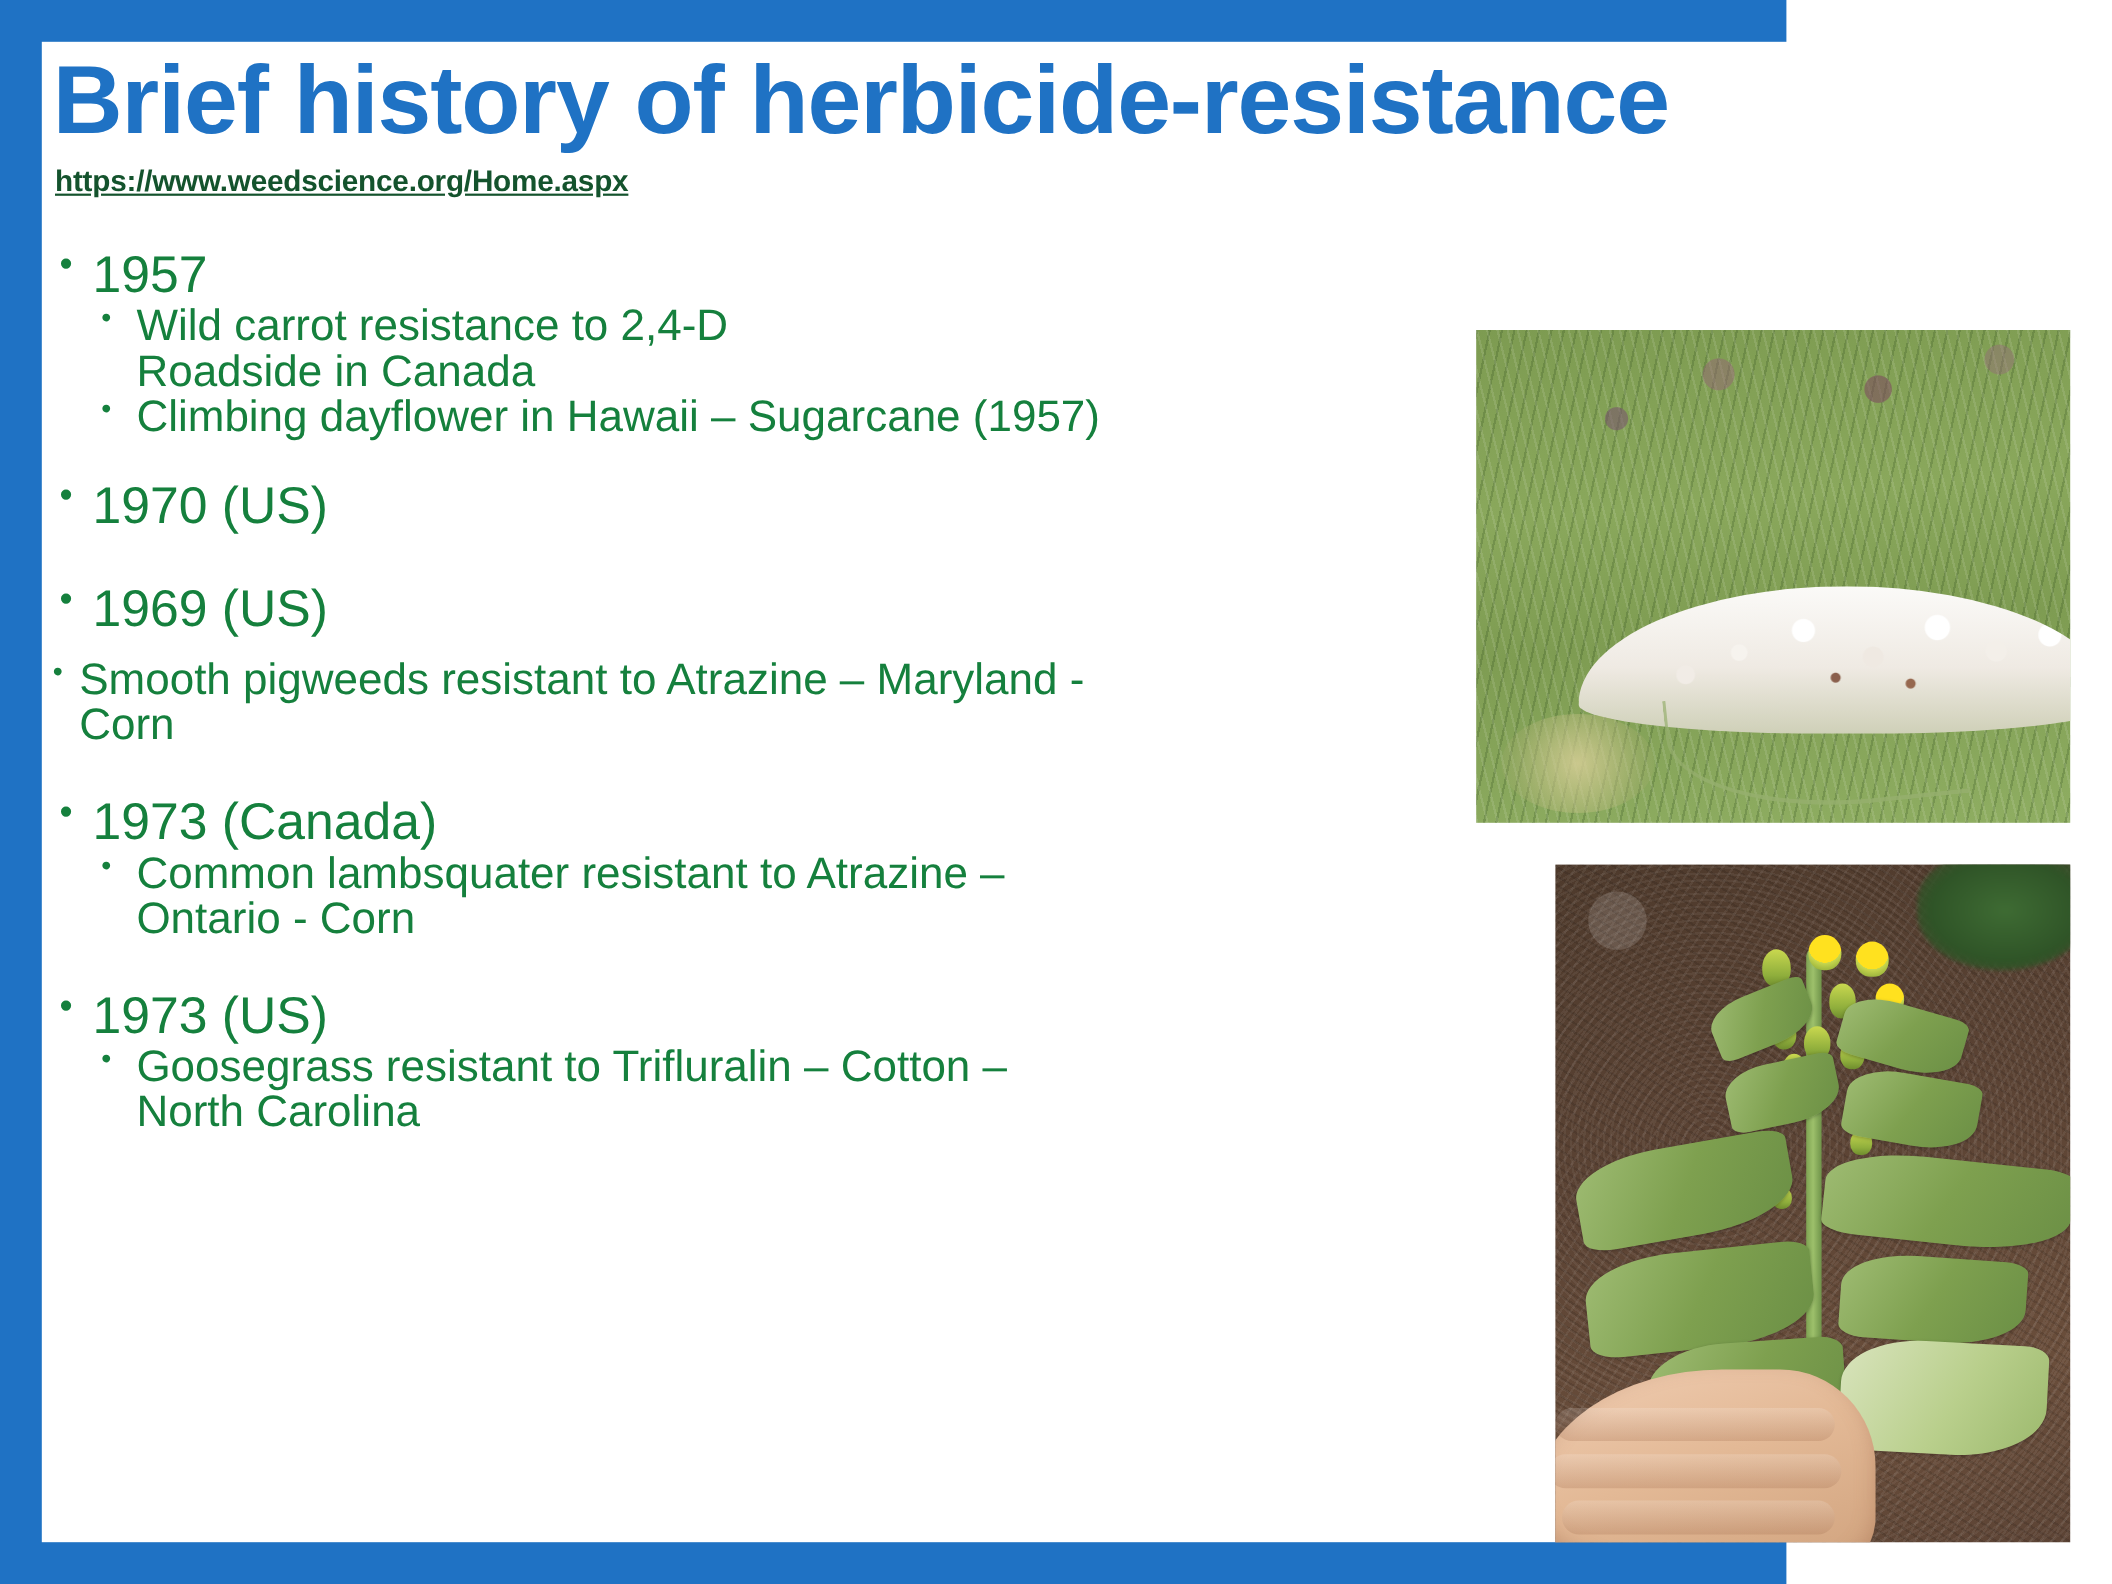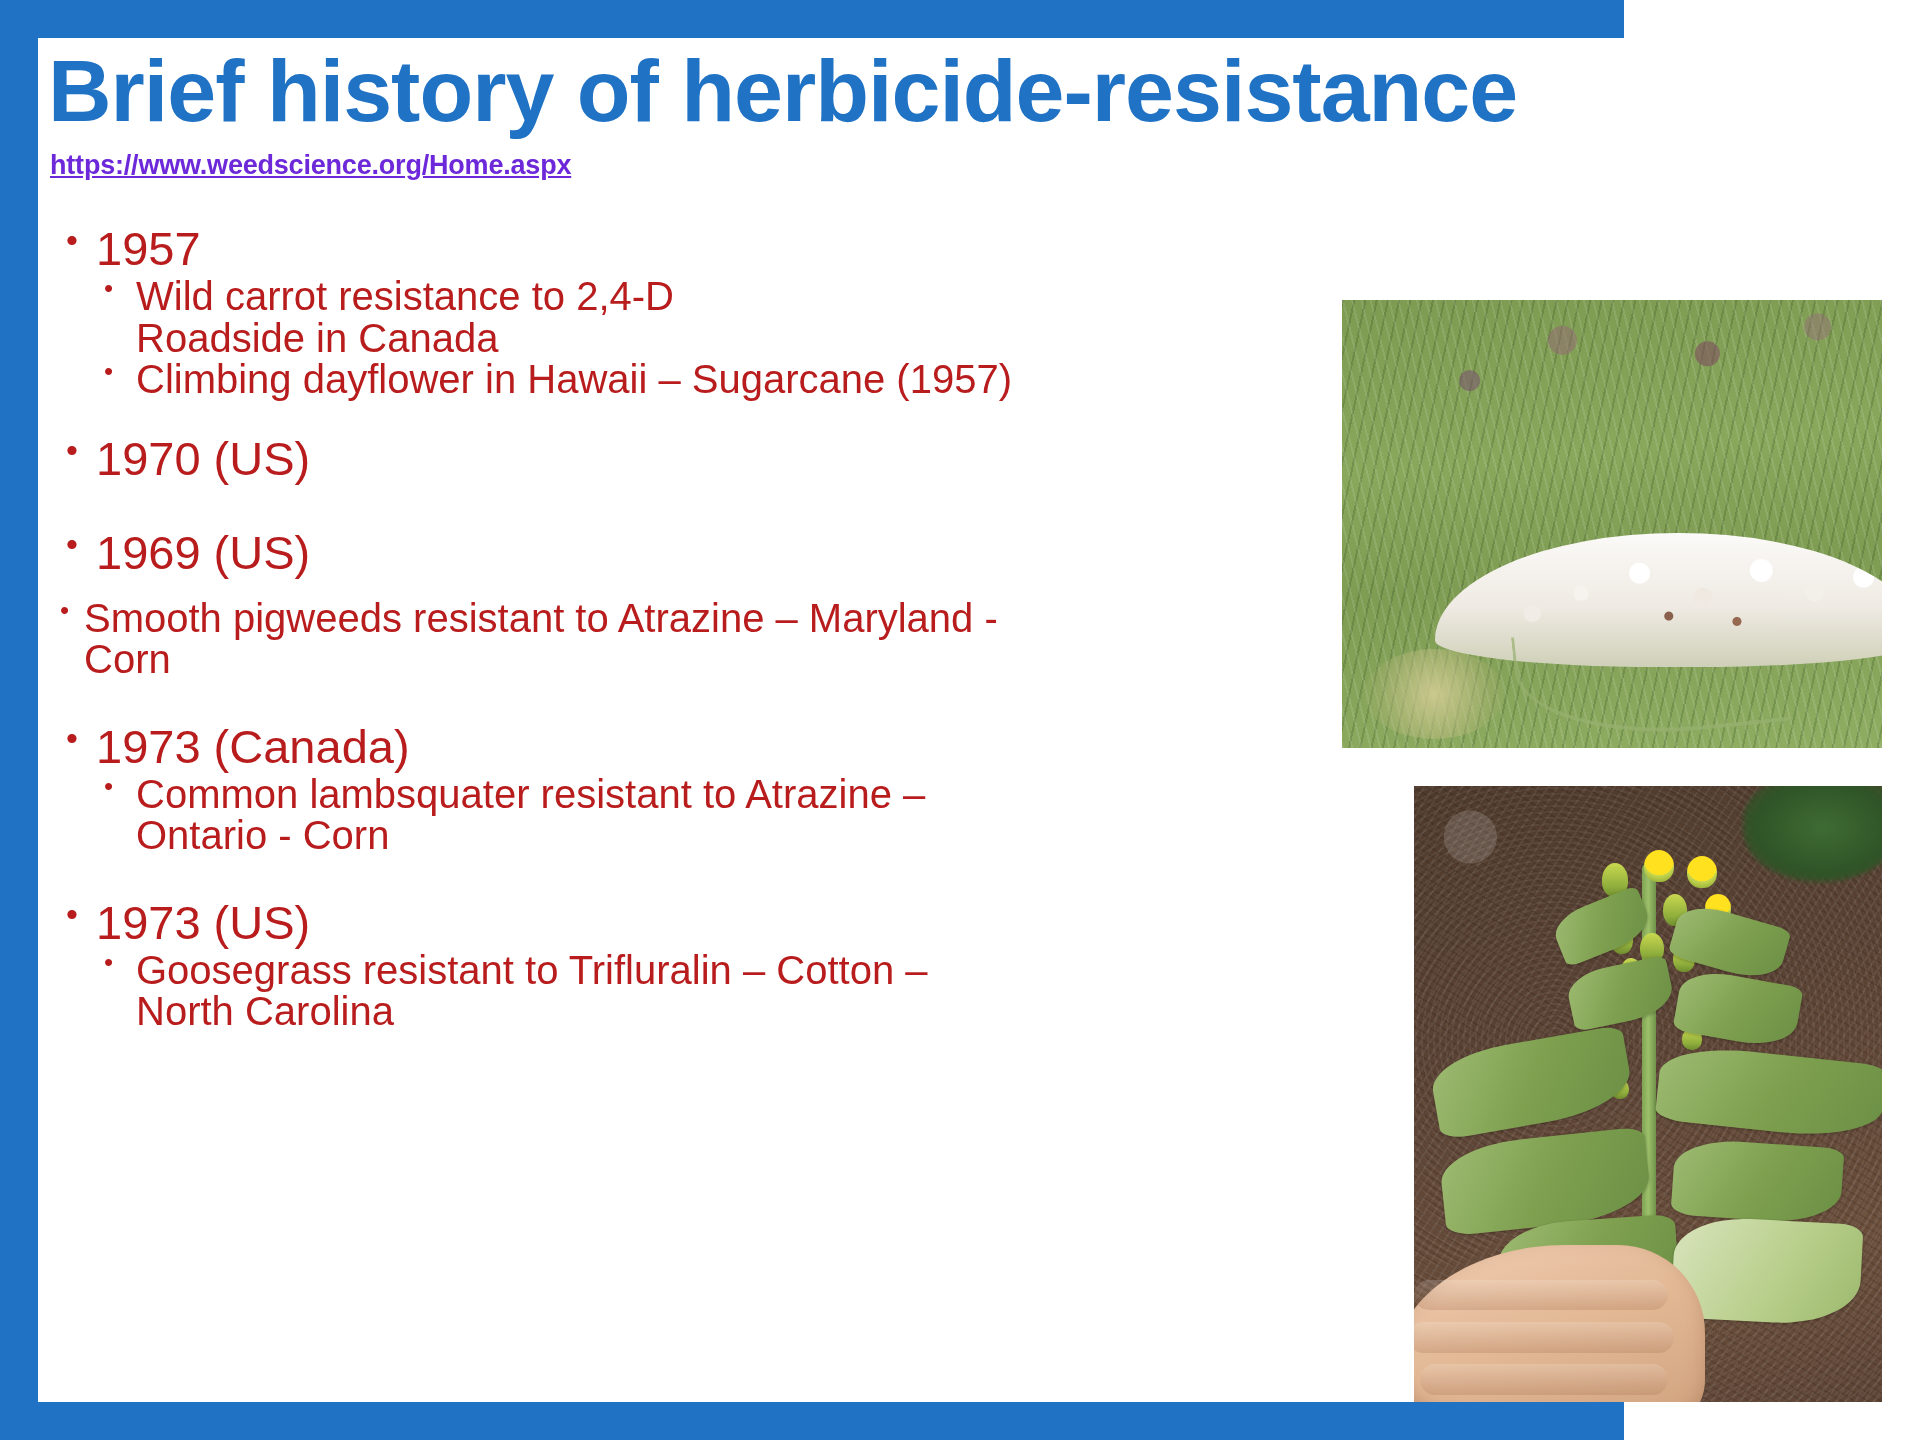--- a/index.html
+++ b/index.html
@@ -43,34 +43,34 @@
     font-size: 88px;
     font-weight: bold;
     line-height: 1.02;
     letter-spacing: -1px;
     white-space: nowrap;
   }
   .subtitle-link {
     position: absolute;
     left: 12px;
     top: 112px;
-    color: #6d28d9;
+    color: #14532d;
     font-size: 27px;
     font-weight: bold;
     text-decoration: underline;
     letter-spacing: -0.2px;
   }
 
   
   .body-col {
     position: absolute;
-    left: 12px;
+    left: 0;
     top: 186px;
     width: 1030px;
-    color: #b91c1c;
+    color: #15803d;
   }
 
   .lvl1 {
     position: relative;
     padding-left: 46px;
     font-size: 47px;
     line-height: 1.06;
     margin: 0 0 2px 0;
     white-space: pre-line;
   }

